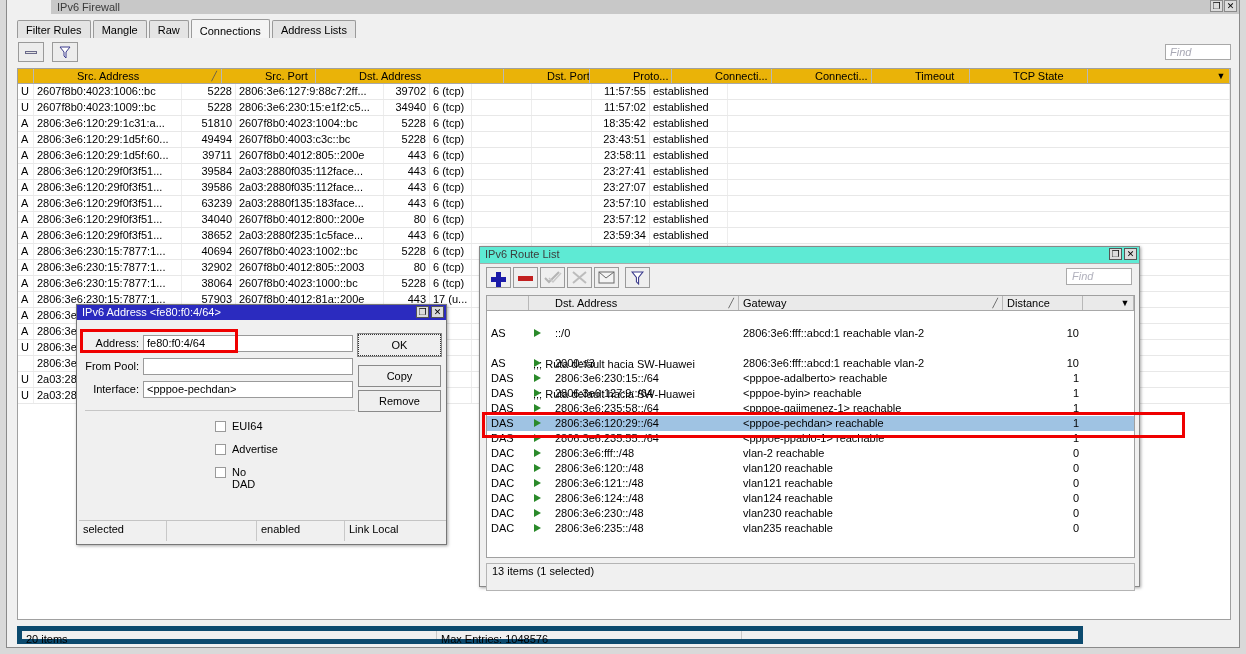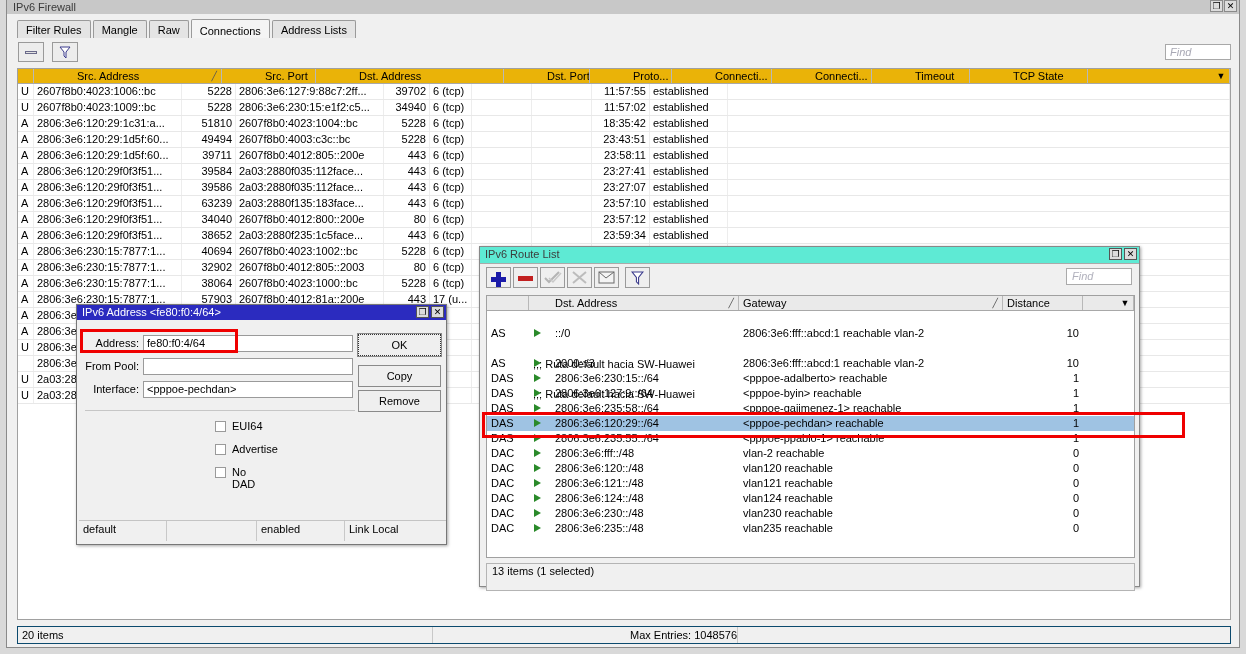--- a/index.html
+++ b/index.html
@@ -7,21 +7,21 @@
     width:1246px;height:654px;overflow:hidden;
     font-family:"Liberation Sans","DejaVu Sans",sans-serif;
     font-size:11px;color:#000;background:#ffffff;
   }
   .app{position:absolute;left:0;top:0;width:1246px;height:654px;background:#d9d9d9;}
 
   
   .mainwin{position:absolute;left:6px;top:0px;width:1234px;height:648px;
     background:#f0f0f0;border:1px solid #8a8a8a;border-top:none;box-sizing:border-box;}
   .main-titlebar{height:14px;background:#c8c8c8;position:relative;
-    border-bottom:1px solid #b4b4b4;}
+    border-bottom:1px solid #b4b4b4;margin-left:44px;}
   .main-title{position:absolute;left:6px;top:0px;font-size:11px;color:#3a3a3a;line-height:14px;}
   .main-winbtns{position:absolute;right:2px;top:0px;display:flex;gap:1px;}
   .wbtn{width:13px;height:12px;border:1px solid #8a8a8a;background:#dcdcdc;
     font-size:9px;line-height:10px;text-align:center;color:#000;box-sizing:border-box;}
 
   
   .tabstrip{position:absolute;left:0;top:14px;width:100%;height:24px;background:#f0f0f0;}
   .tabs{position:absolute;left:10px;top:3px;display:flex;align-items:flex-end;}
   .tab{border:1px solid #9a9a9a;border-bottom:none;background:#e4e4e4;
     padding:3px 8px 3px 8px;margin-right:2px;font-size:11px;height:13px;line-height:13px;
@@ -56,25 +56,25 @@
   .c-sport{width:54px;}
   .c-dst{width:148px;}
   .c-dport{width:46px;}
   .c-proto{width:42px;}
   .c-cn1{width:60px;}
   .c-cn2{width:60px;}
   .c-timeout{width:58px;}
   .c-tcp{width:78px;}
   .c-rest{flex:1;}
 
-  .statusbar{position:absolute;left:10px;top:626px;width:1214px;height:18px;
-    background:#f0f0f0;border:1px solid #0c4a6e;box-sizing:border-box;display:flex;}
+  .statusbar{position:absolute;left:10px;top:626px;width:1066px;height:18px;
+    background:#f0f0f0;border:5px solid #0c4a6e;box-sizing:border-box;display:flex;}
   .sb-cell{font-size:11px;line-height:16px;padding-left:4px;border-right:1px solid #c8c8c8;}
   .sb1{width:410px;}
-  .sb2{width:300px;text-align:right;}
+  .sb2{width:300px;}
 
   
   .routewin{position:absolute;left:479px;top:246px;width:661px;height:341px;
     background:#f0f0f0;border:1px solid #888;box-sizing:border-box;
     box-shadow:1px 1px 3px rgba(0,0,0,0.35);}
   .rt-title{height:16px;background:#5eead4;position:relative;border-bottom:1px solid #aaa;}
   .rt-title span{position:absolute;left:5px;top:1px;font-size:11px;color:#3c3c3c;}
   .rt-winbtns{position:absolute;right:2px;top:1px;display:flex;gap:2px;}
   .rt-toolbar{position:absolute;left:0;top:17px;width:100%;height:26px;}
   .rtb{position:absolute;top:3px;width:25px;height:21px;border:1px solid #9a9a9a;
@@ -706,21 +706,21 @@
     <div class="chkrow" style="top:162px;">
       <div class="chk"></div>
       <div class="chklabel">No DAD</div>
     </div>
 
     <div class="dlgbtn default" style="left:281px;top:29px;width:83px;">OK</div>
     <div class="dlgbtn" style="left:281px;top:60px;width:83px;text-align:center;">Copy</div>
     <div class="dlgbtn" style="left:281px;top:85px;width:83px;">Remove</div>
 
     <div style="position:absolute;left:2px;top:215px;width:367px;height:20px;display:flex;border-top:1px solid #c4c4c4;">
-      <div class="ad-sc" style="width:88px;">default</div>
+      <div class="ad-sc" style="width:88px;">selected</div>
       <div class="ad-sc" style="width:90px;"></div>
       <div class="ad-sc" style="width:88px;">enabled</div>
       <div class="ad-sc" style="width:98px;border-right:none;">Link Local</div>
     </div>
   </div>
 
   <div class="redbox addr"></div>
   <div class="redbox route"></div>
 
 </div>

